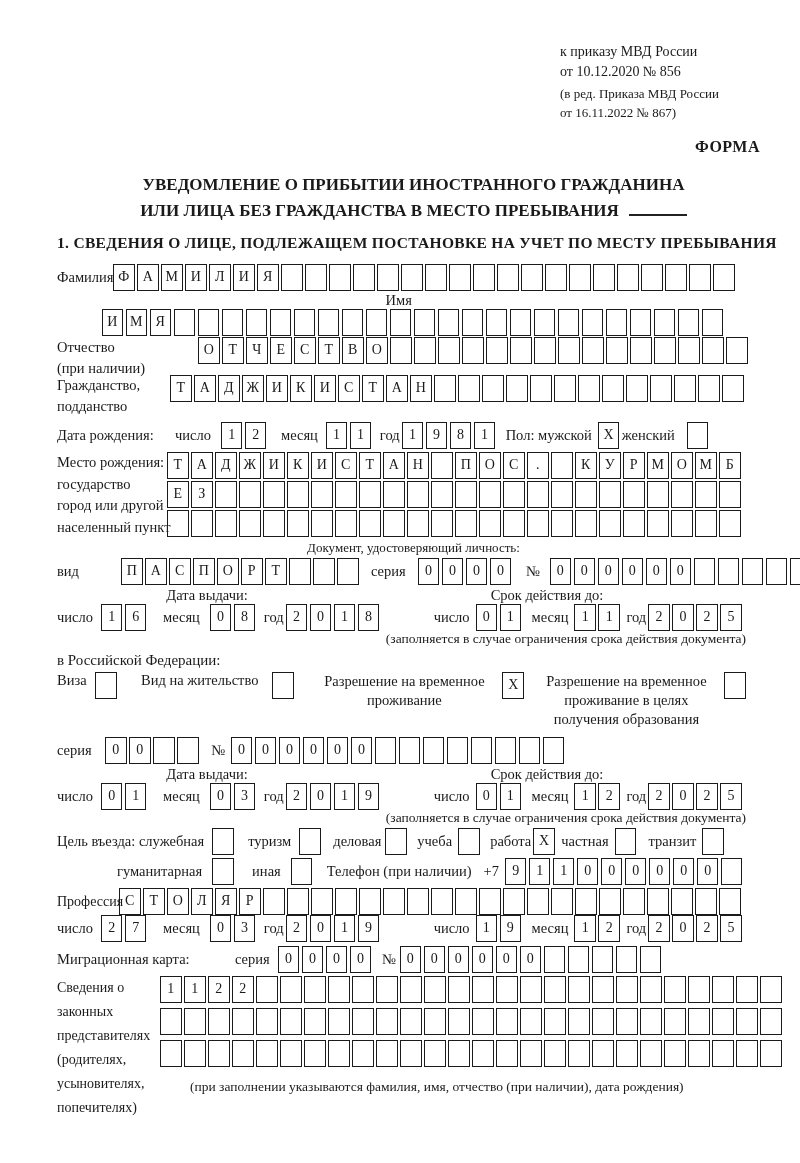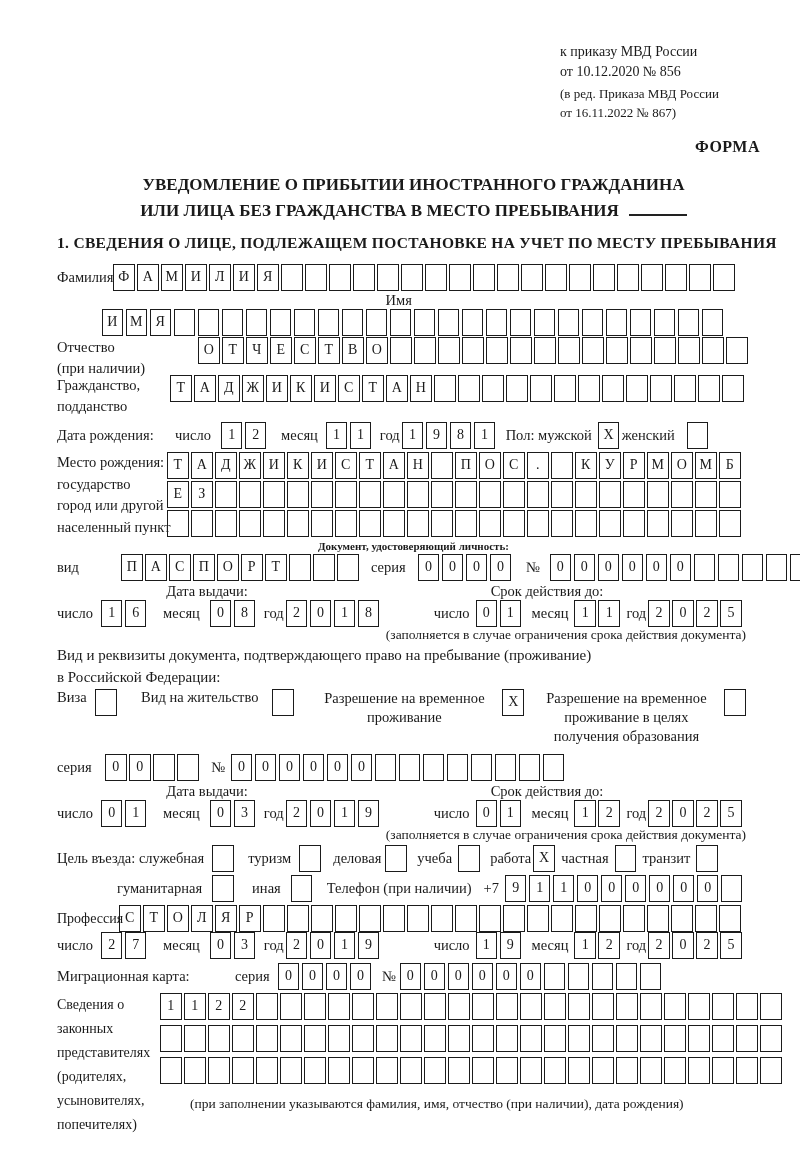--- a/index.html
+++ b/index.html
@@ -289,21 +289,21 @@
             <div class="cell"></div>
             <div class="cell"></div>
             <div class="cell"></div>
             <div class="cell"></div>
             <div class="cell"></div>
             <div class="cell"></div>
           </div>
         </div>
       </div>
       <div class="frow" style="margin-top: 1px; justify-content: center;">
-        <div class="lbl" style="font-weight: bold; font-size: 11px;">Документ, удостоверяющий личность:</div>
+        <div class="lbl" style="font-weight: normal; font-size: 13px;">Документ, удостоверяющий личность:</div>
       </div>
       <div class="frow" style="margin-top: 2px; gap: 8px;">
         <div class="lbl" style="width: 56px;">вид</div>
         <div class="boxes">
           <div class="cell">П</div>
           <div class="cell">А</div>
           <div class="cell">С</div>
           <div class="cell">П</div>
           <div class="cell">О</div>
           <div class="cell">Р</div>
@@ -370,23 +370,20 @@
         <div class="boxes" style="margin-left: 2px;">
           <div class="cell">2</div>
           <div class="cell">0</div>
           <div class="cell">2</div>
           <div class="cell">5</div>
         </div>
       </div>
       <div class="frow" style="margin-top: 0px; justify-content: flex-end;">
         <div class="lbl" style="margin-right: 24px; font-size: 13.5px;">(заполняется в случае ограничения срока действия документа)</div>
       </div>
-      <div class="frow" style="margin-top: 4px;">
-        <div class="lbl" style="font-size: 15px;">Вид и реквизиты документа, подтверждающего право на пребывание (проживание)</div>
-      </div>
       <div class="frow" style="margin-top: 5px;">
         <div class="lbl" style="font-size: 15px;">в Российской Федерации:</div>
       </div>
       <div class="frow" style="margin-top: 3px; align-items: flex-start;">
         <div class="lbl" style="width: 38px;">Виза</div>
         <div class="boxes">
           <div class="cell"></div>
         </div>
         <div class="lbl" style="margin-left: 22px;">Вид на жительство</div>
         <div class="boxes" style="margin-left: 14px;">
@@ -495,21 +492,21 @@
           <div class="cell"></div>
         </div>
         <div class="lbl" style="margin-left: 8px;">работа</div>
         <div class="boxes" style="margin-left: 2px;">
           <div class="cell">X</div>
         </div>
         <div class="lbl" style="margin-left: 4px;">частная</div>
         <div class="boxes" style="margin-left: 6px;">
           <div class="cell"></div>
         </div>
-        <div class="lbl" style="margin-left: 4px;">транзит</div>
+        <div class="lbl" style="margin-left: 10px;">транзит</div>
         <div class="boxes" style="margin-left: 6px;">
           <div class="cell"></div>
         </div>
       </div>
       <div class="frow" style="margin-top: 3px;">
         <div class="lbl" style="margin-left: 60px;">гуманитарная</div>
         <div class="boxes" style="margin-left: 10px;">
           <div class="cell"></div>
         </div>
         <div class="lbl" style="margin-left: 16px;">иная</div>

